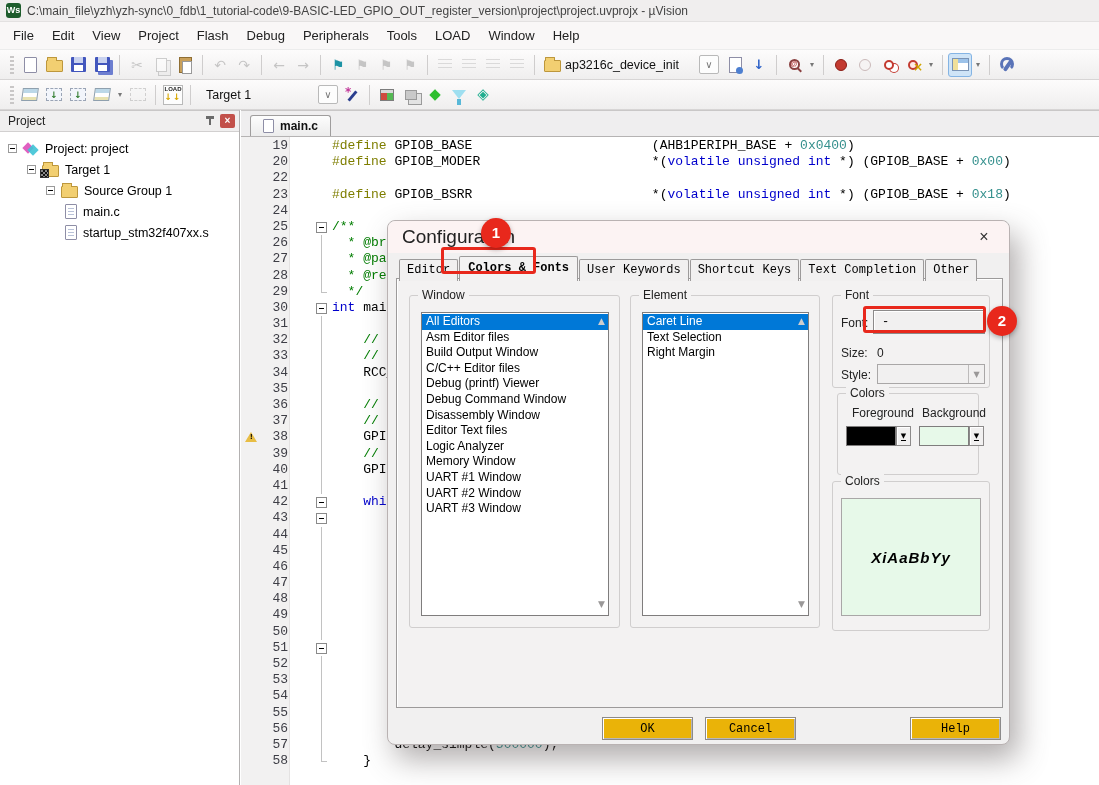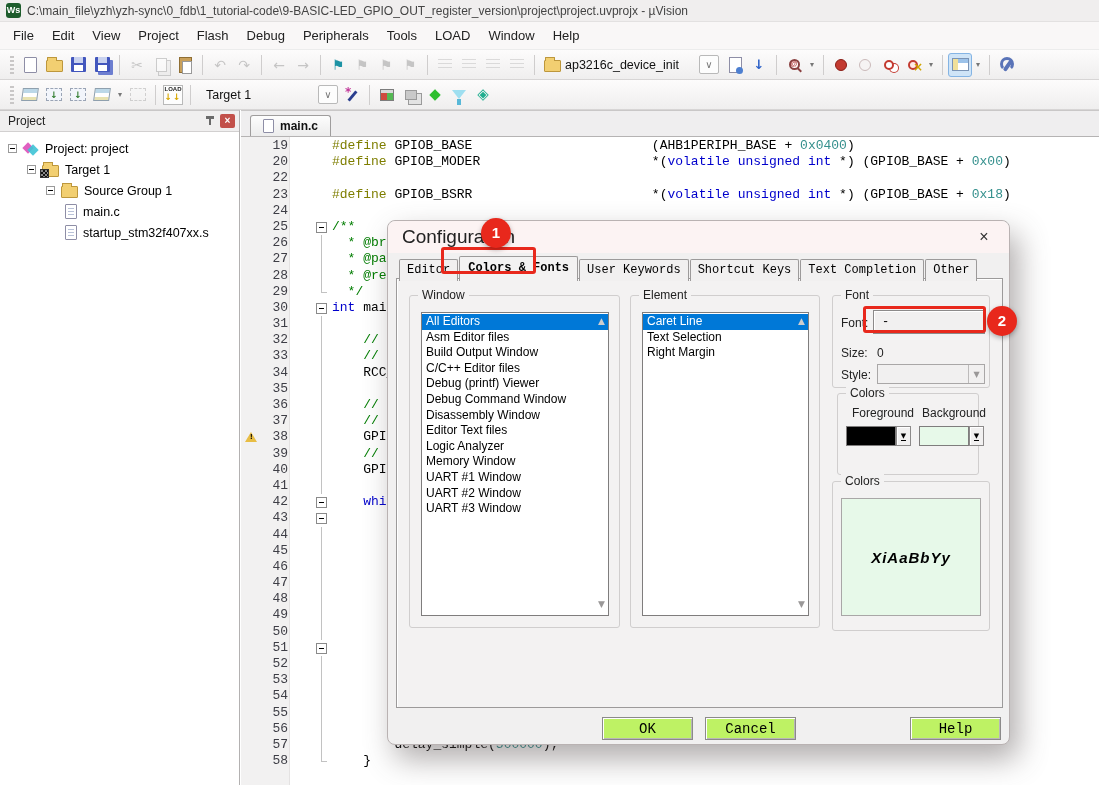--- a/index.html
+++ b/index.html
@@ -194,23 +194,23 @@
     font-family:"Liberation Mono",monospace;font-size:12px;color:#000;text-align:left;padding:3px 8px}
   .combo{position:absolute;background:#f1f0f0;border:1px solid #a9a7a7;display:flex}
   .combo .arr{margin-left:auto;width:16px;border-left:1px solid #bdbbbb;display:flex;
     align-items:center;justify-content:center;font-size:8px;color:#9a9898;font-family:"DejaVu Sans",sans-serif}
   .swatch{position:absolute;border:1px solid #7f7d7d;height:20px;width:50px}
   .swbtn{position:absolute;width:15px;height:20px;background:#f1f0f0;border:1px solid #8c8a8a;
     box-shadow:inset 1px 1px 0 #fff;display:flex;align-items:center;justify-content:center}
   .swbtn i{font-style:normal;font-size:7px;border-bottom:1.5px solid #000;font-family:"DejaVu Sans",sans-serif;line-height:8px}
   .samplebox{position:absolute;border:1px solid #a9a7a7;display:flex;align-items:center;justify-content:center}
   .sampletext{font-weight:bold;font-size:15px;color:#000;letter-spacing:1px}
-  .dbtnrow button{position:absolute;height:23px;width:91px;background:#bef264;
+  .dbtnrow button{position:absolute;height:23px;width:91px;background:#eab308;
     border:1px solid #8c8a8a;box-shadow:inset 1px 1px 0 #fff,inset -1px -1px 0 #b9b7b7;
-    font-family:"Liberation Mono","DejaVu Sans Mono",monospace;font-size:14px;color:#000}
+    font-family:"Liberation Mono","DejaVu Sans Mono",monospace;font-size:12px;color:#000}
 
   
   .annrect{position:absolute;border:3px solid #e8281c;border-radius:3px;z-index:20}
   .annbadge{position:absolute;width:30px;height:30px;border-radius:50%;background:#e8281c;
     color:#fff;font:bold 15px/30px "Liberation Sans",sans-serif;text-align:center;z-index:21;
     box-shadow:0 2px 5px rgba(0,0,0,.3)}
 </style>
 </head>
 <body>
 

